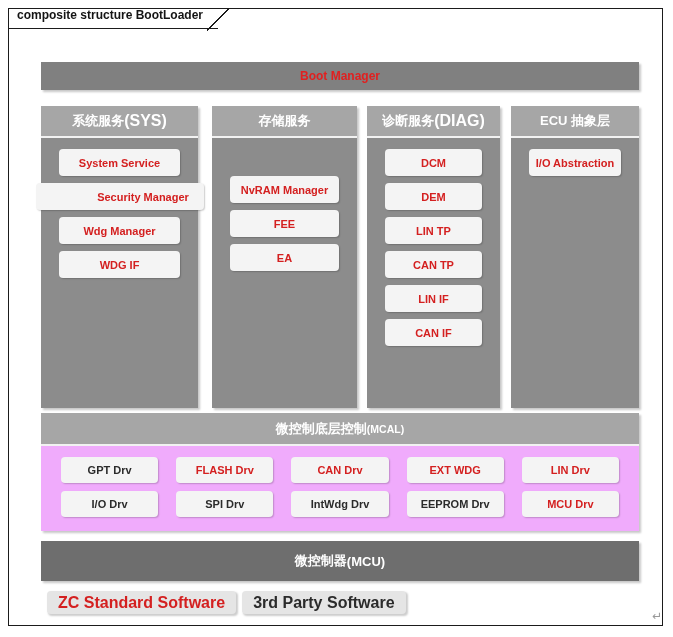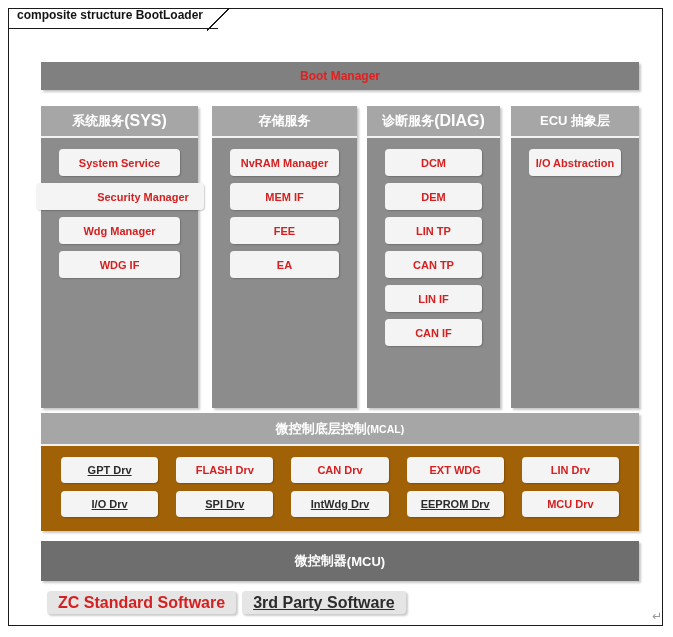--- a/index.html
+++ b/index.html
@@ -77,26 +77,26 @@
   }
   .item{
     height:27px;
     background:#f4f4f4;
     border-radius:4px;
     display:flex;align-items:center;justify-content:center;
     font-size:11px;font-weight:bold;
     box-shadow:1px 1px 1.5px rgba(0,0,0,.20);
   }
   .red{color:#d42020;}
-  .dark{color:#2b2b2b;text-decoration:underline;}
+  .dark{color:#2b2b2b;}
 
   
   #mcal{
     position:absolute;left:32px;top:404px;width:598px;height:118px;
-    background:#a16207;
+    background:#f0abfc;
   }
   #mcal-header{
     height:33px;background:#a6a6a6;
     border-bottom:2px solid #f2f2f2;
     display:flex;align-items:center;justify-content:center;
     color:#ffffff;font-size:13px;font-weight:bold;
     box-sizing:border-box;
   }
   #mcal-header .suffix{font-size:10.5px;}
   #mcal-grid{
@@ -157,22 +157,21 @@
             <div class="item red" style="width: 121px; padding-left: 47px;">Security Manager</div>
             <div class="item red" style="width: 121px;">Wdg Manager</div>
             <div class="item red" style="width: 121px;">WDG IF</div>
           </div>
         </div>
         <div class="col shadow" style="left: 171px; width: 145px;">
           <div class="col-header">
             <span>存储服务</span>
           </div>
           <div class="col-body">
-            <div class="item red" style="width: 109px;">NvRAM Manager</div>
-            <div class="item red" style="width: 109px;">MEM IF</div>
+            <div class="item red" style="width: 109px; margin-top: 27px;">NvRAM Manager</div>
             <div class="item red" style="width: 109px;">FEE</div>
             <div class="item red" style="width: 109px;">EA</div>
           </div>
         </div>
         <div class="col shadow" style="left: 326px; width: 133px;">
           <div class="col-header">
             <span>诊断服务</span>
             <span class="suffix">(DIAG)</span>
           </div>
           <div class="col-body">

